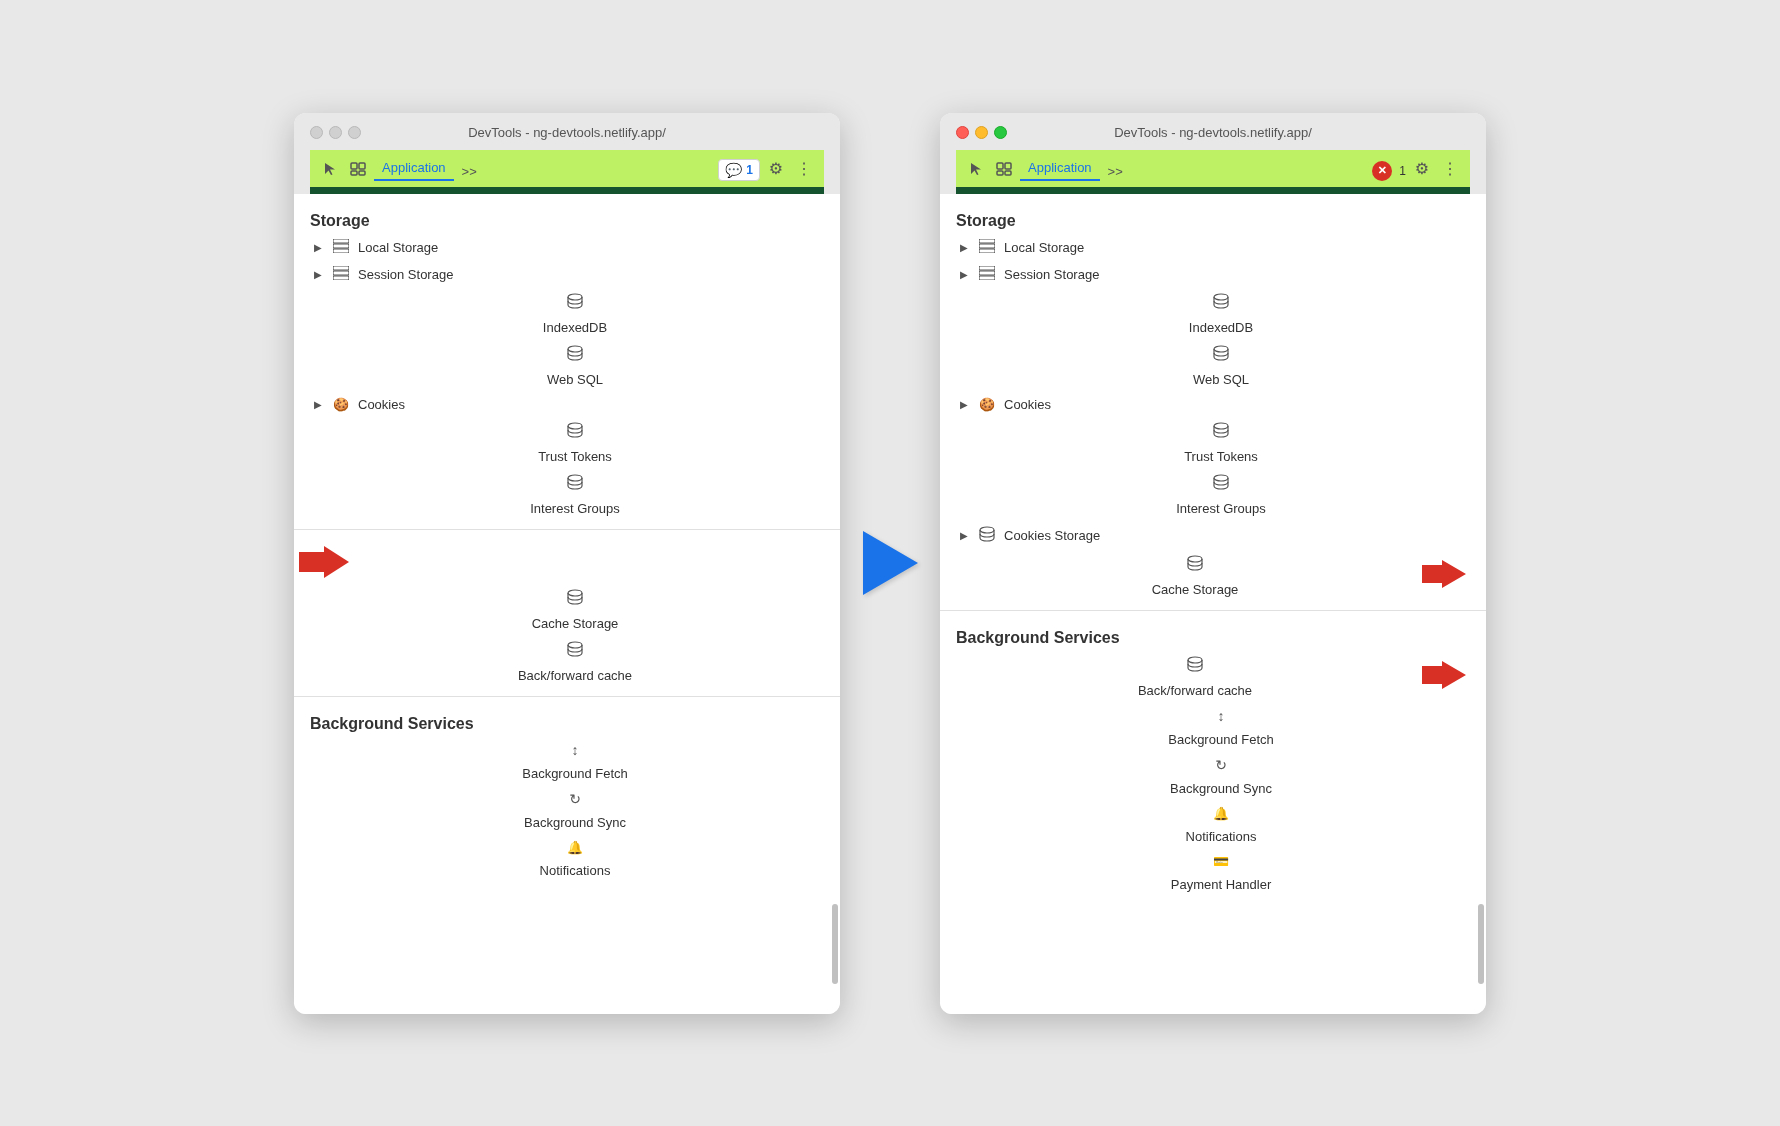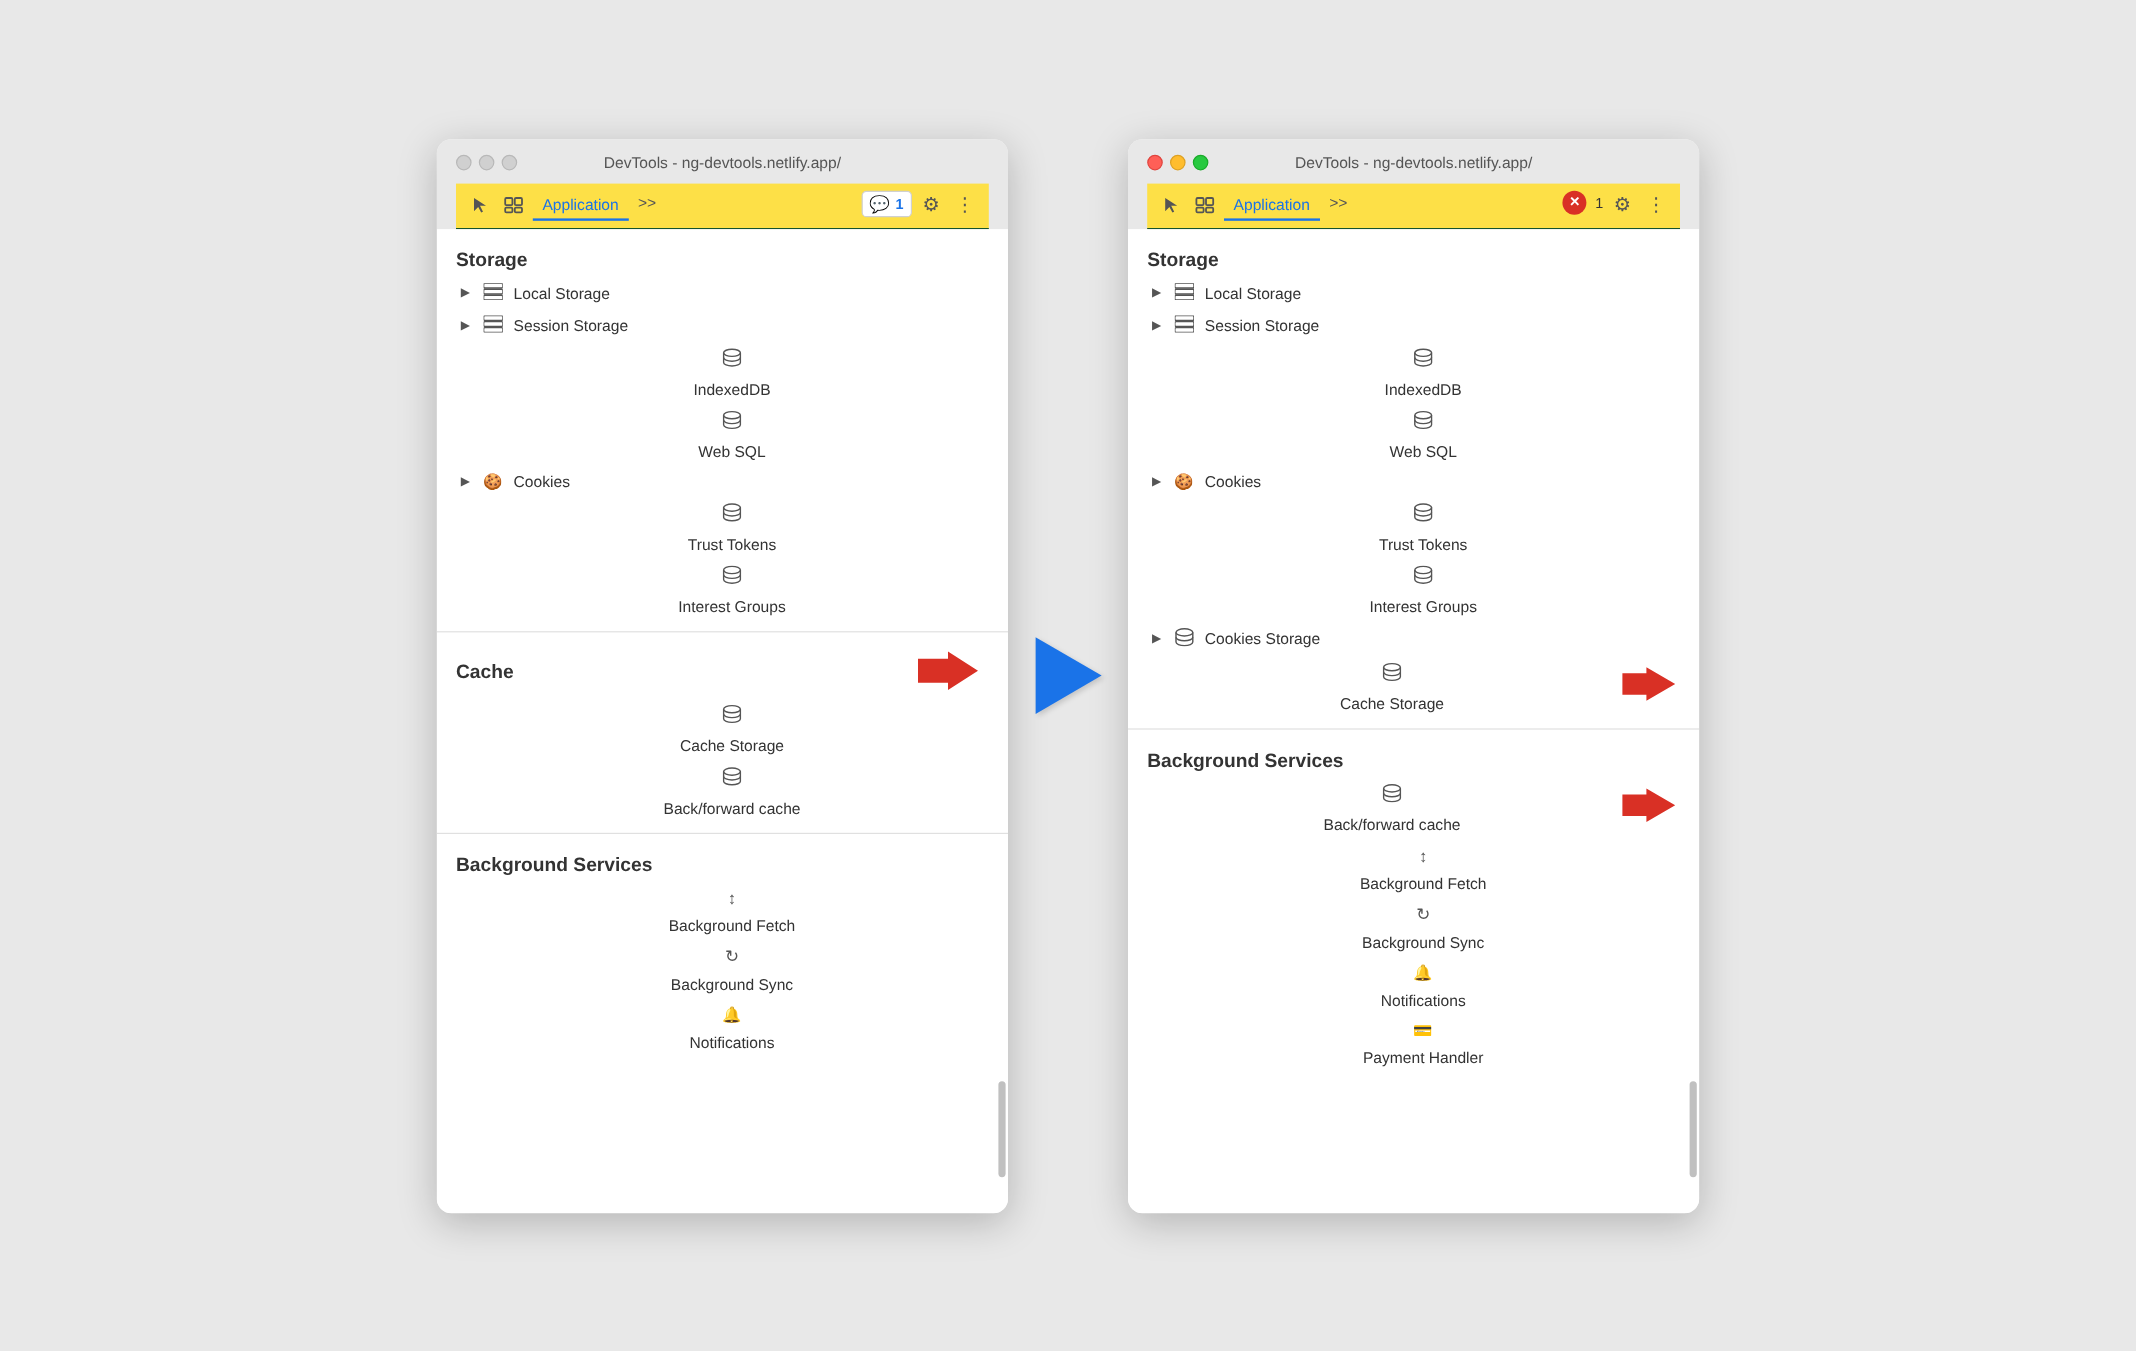--- a/index.html
+++ b/index.html
@@ -12,21 +12,21 @@
       width: 1780px;
       font-family: -apple-system, BlinkMacSystemFont, 'Helvetica Neue', sans-serif;
     }
     .scene {
       display: flex;
       align-items: center;
       gap: 0px;
       position: relative;
     }
     .browser-window {
-      width: 476px;
+      width: 546px;
       border-radius: 12px;
       box-shadow: 0 8px 32px rgba(0,0,0,0.22);
       overflow: hidden;
       background: #f5f5f5;
     }
     .title-bar {
       background: #e8e8e8;
       padding: 12px 16px 0 16px;
       display: flex;
       flex-direction: column;
@@ -53,25 +53,25 @@
     .tl-minimize { background: #ffbd2e; border: 1px solid #dea123; }
     .tl-maximize { background: #28c940; border: 1px solid #1aab29; }
     .tl-gray { background: #d0d0d0; border: 1px solid #b8b8b8; }
     .window-title {
       font-size: 13px;
       color: #555;
       font-weight: 400;
     }
     .toolbar {
       display: flex;
-      align-items: flex-start;
+      align-items: flex-end;
       gap: 4px;
-      background: #fde047;
+      background: #bef264;
       padding: 6px 8px;
-      border-bottom: 1px solid #14532d;
+      border-bottom: 7px solid #14532d;
     }
     .toolbar-icon {
       width: 24px;
       height: 24px;
       display: flex;
       align-items: center;
       justify-content: center;
       color: #555;
       font-size: 14px;
       cursor: pointer;
@@ -300,21 +300,20 @@
               <path d="M1 4v4c0 1.66 3.13 3 7 3s7-1.34 7-3V4" fill="none" stroke="#555" stroke-width="1.2"></path>
               <path d="M1 8v4c0 1.66 3.13 3 7 3s7-1.34 7-3V8" fill="none" stroke="#555" stroke-width="1.2"></path>
             </svg>
         </span>
         <span>Interest Groups</span>
       </div>
 
       <div class="divider"></div>
 
       <div style="display:flex;align-items:center;">
-        <div class="section-header" style="flex:1;">Cache</div>
 
         <div style="margin-right:20px;margin-top:6px;">
           <svg width="60" height="36" viewBox="0 0 60 36">
             <polygon points="5,8 30,8 30,2 55,18 30,34 30,28 5,28" fill="#d93025"></polygon>
           </svg>
         </div>
       </div>
 
       <div class="sidebar-item indented">
         <span class="item-icon">

